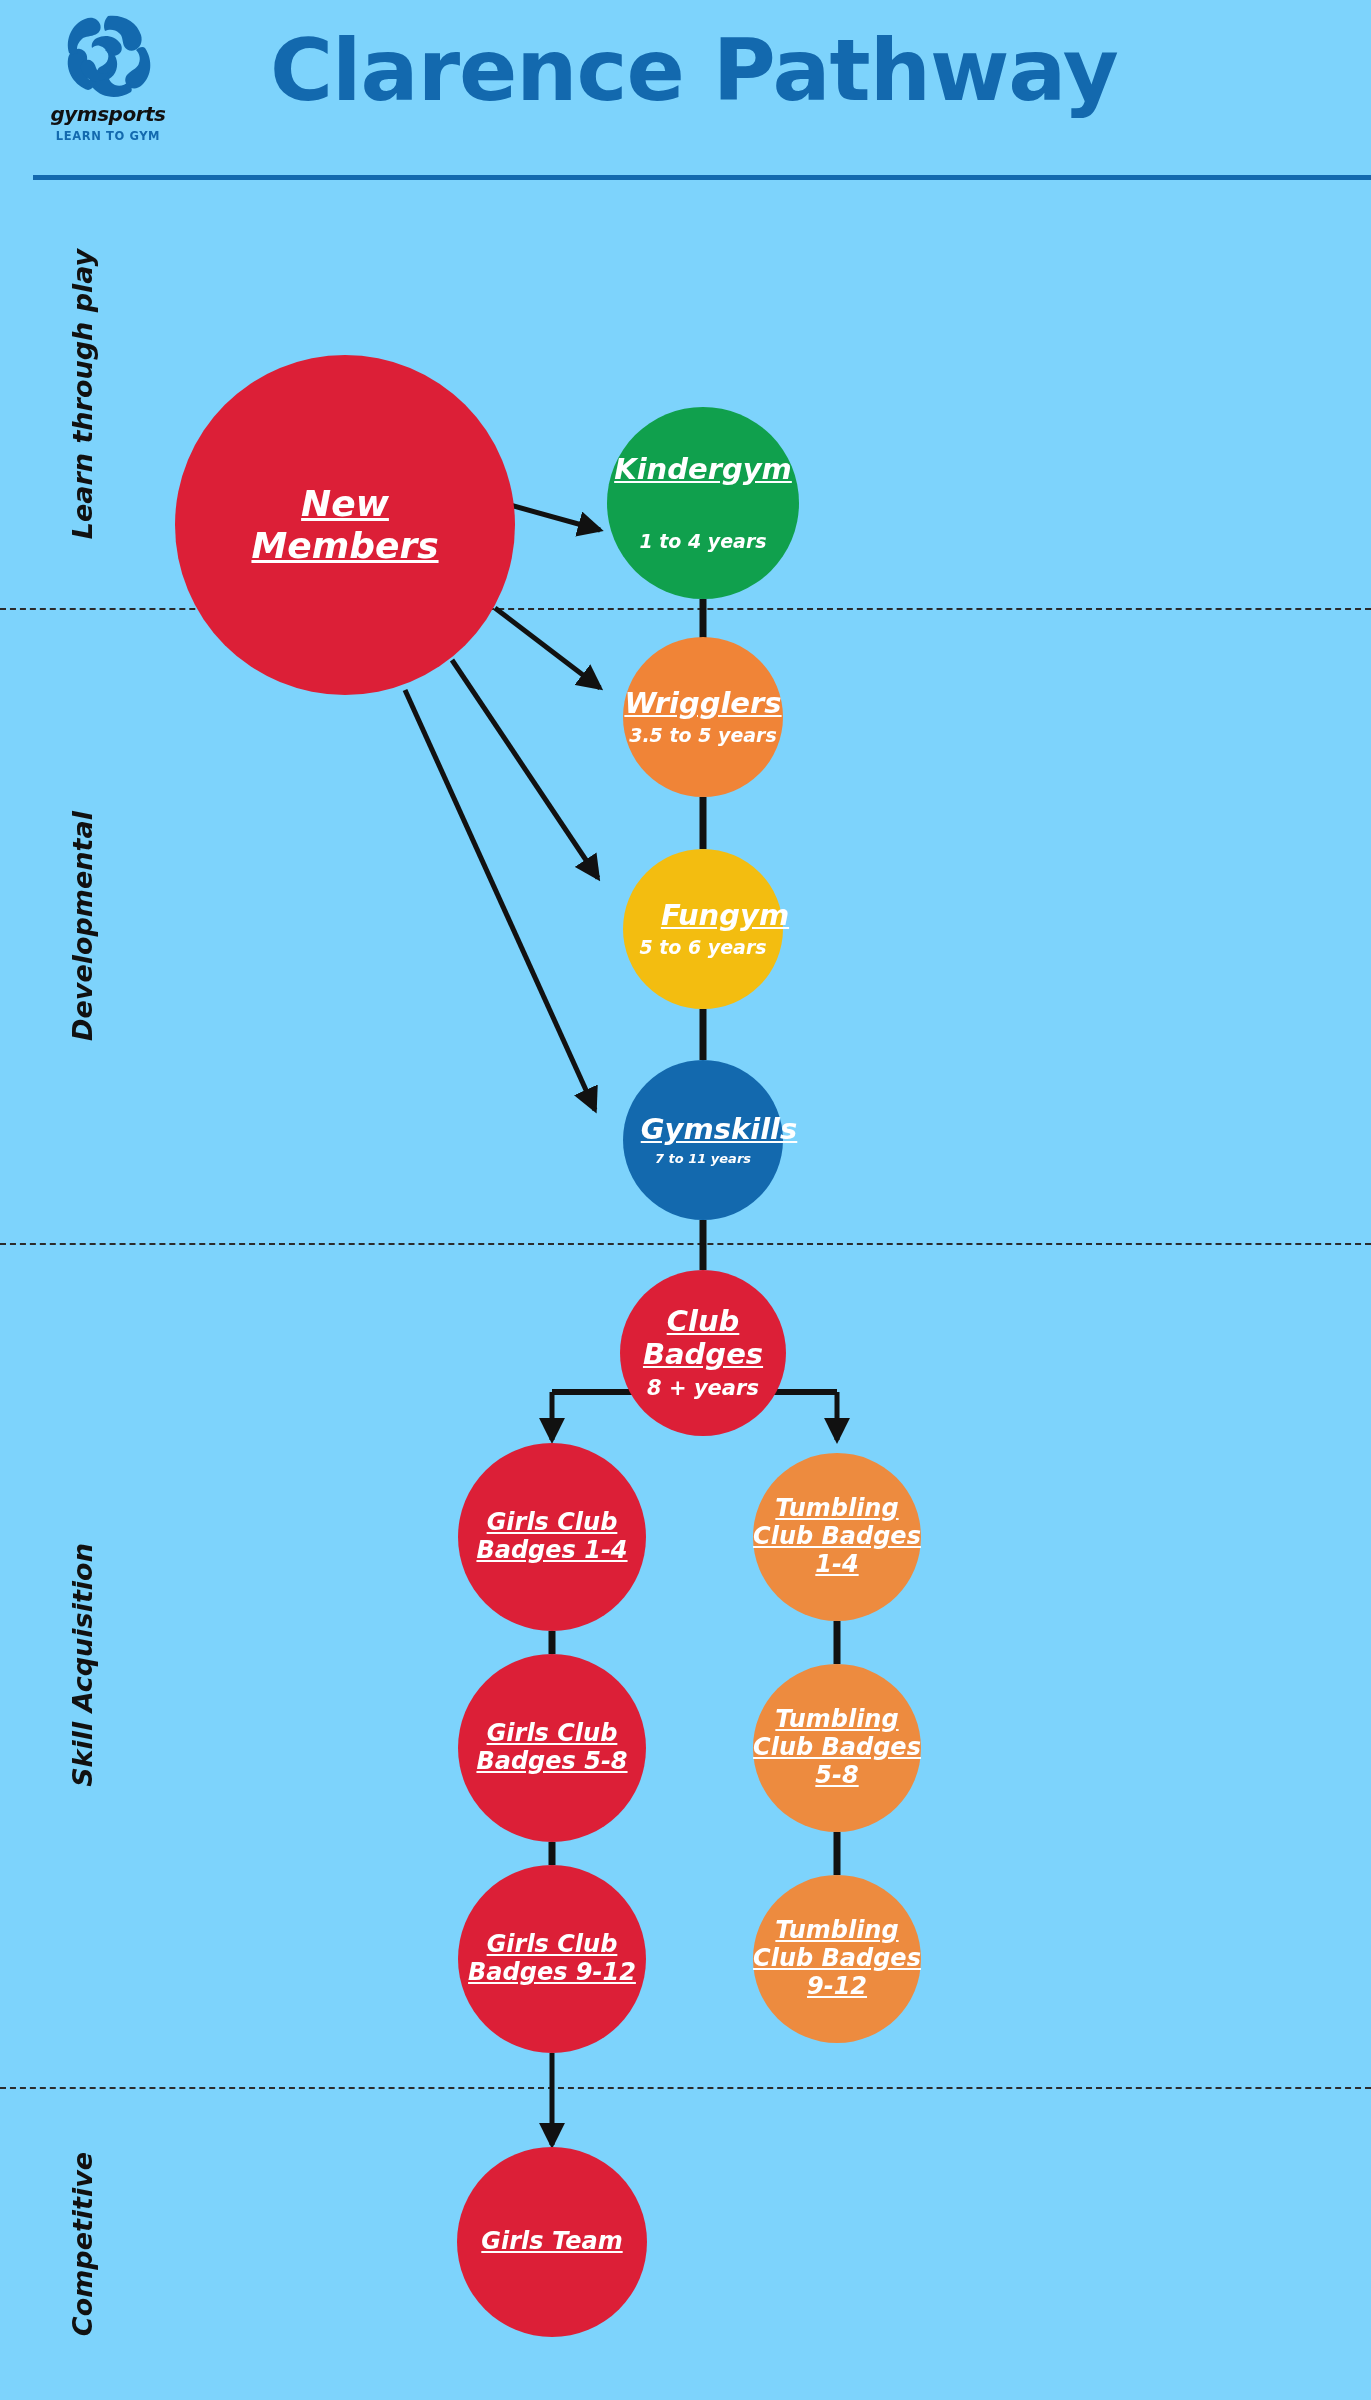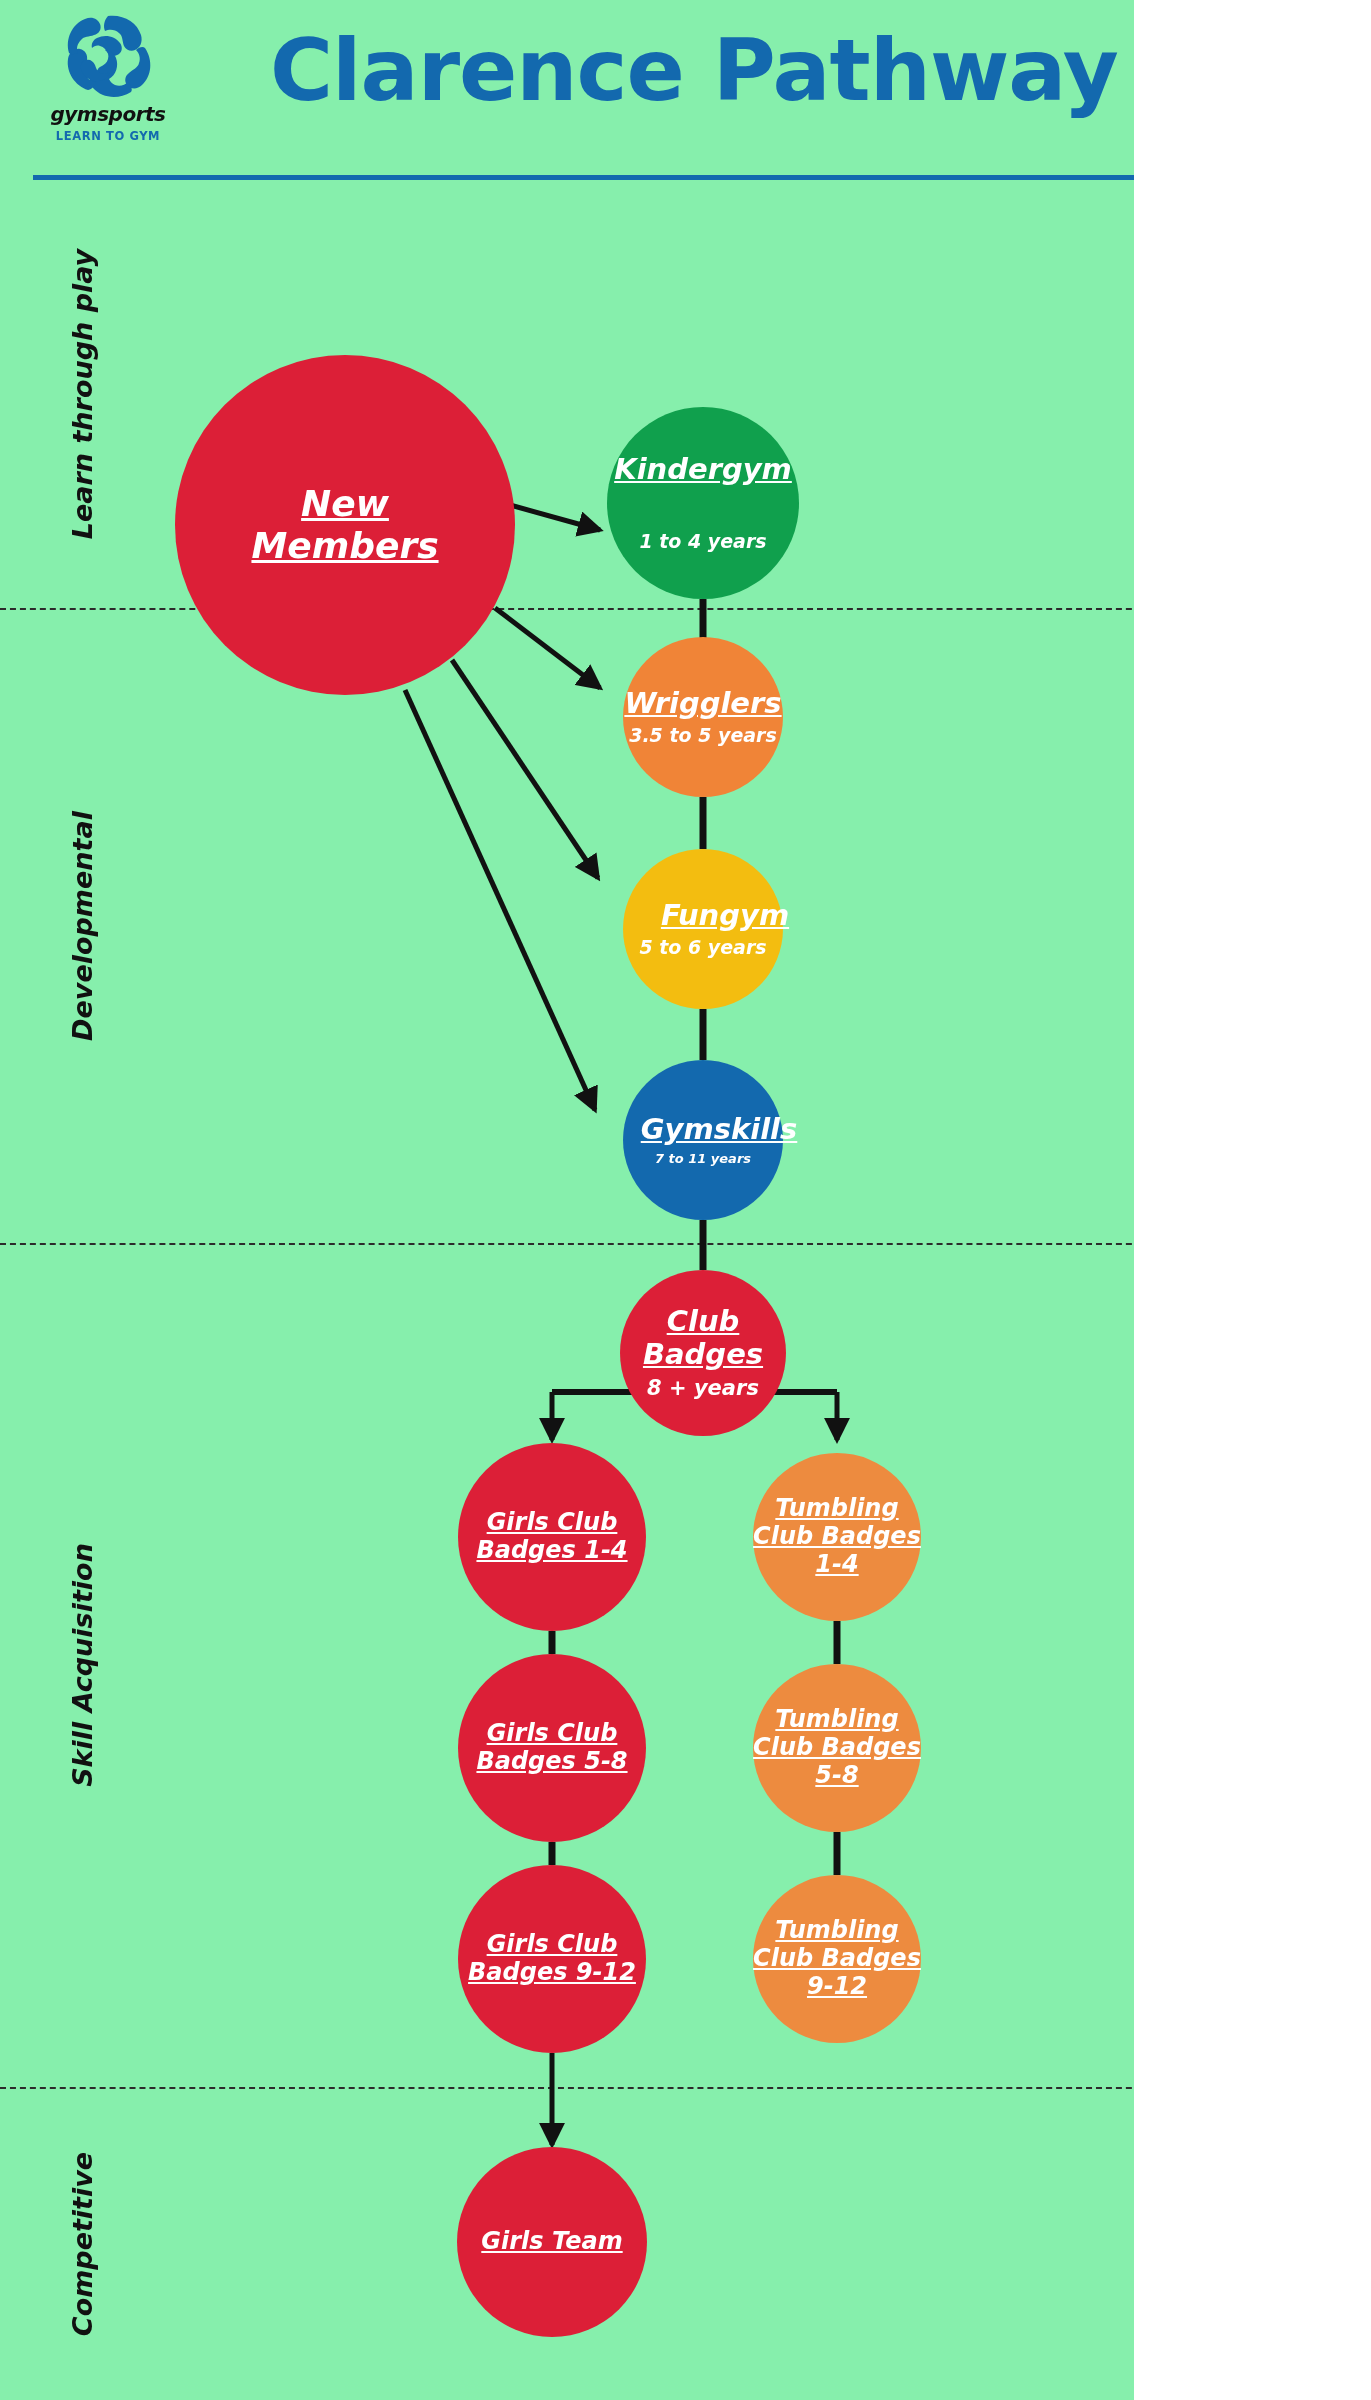--- a/index.html
+++ b/index.html
@@ -5,23 +5,23 @@
   html, body {
     margin: 0;
     padding: 0;
     background: #ffffff;
   }
   body {
     font-family: "DejaVu Sans", sans-serif;
   }
   #page {
     position: relative;
-    width: 1134px;
+    width: 1371px;
     height: 2400px;
-    background: #86efac;
+    background: #7dd3fc;
     overflow: hidden;
   }
 
   
   #header {
     position: absolute;
     left: 0; top: 0;
     width: 1371px;
     height: 178px;
   }

